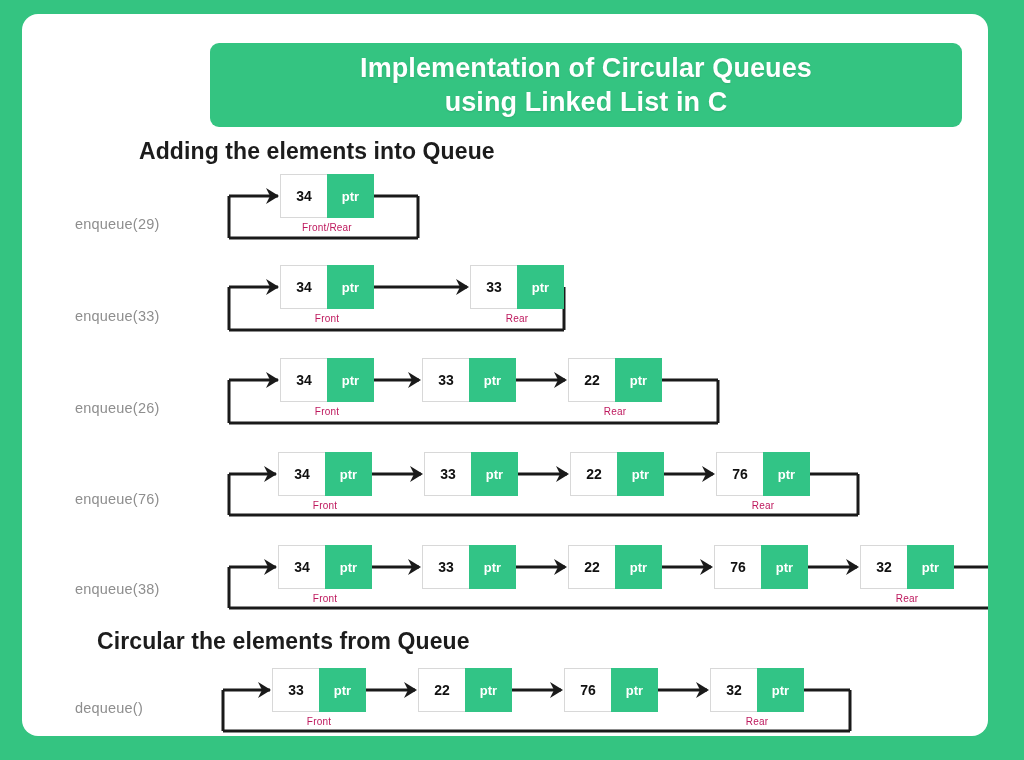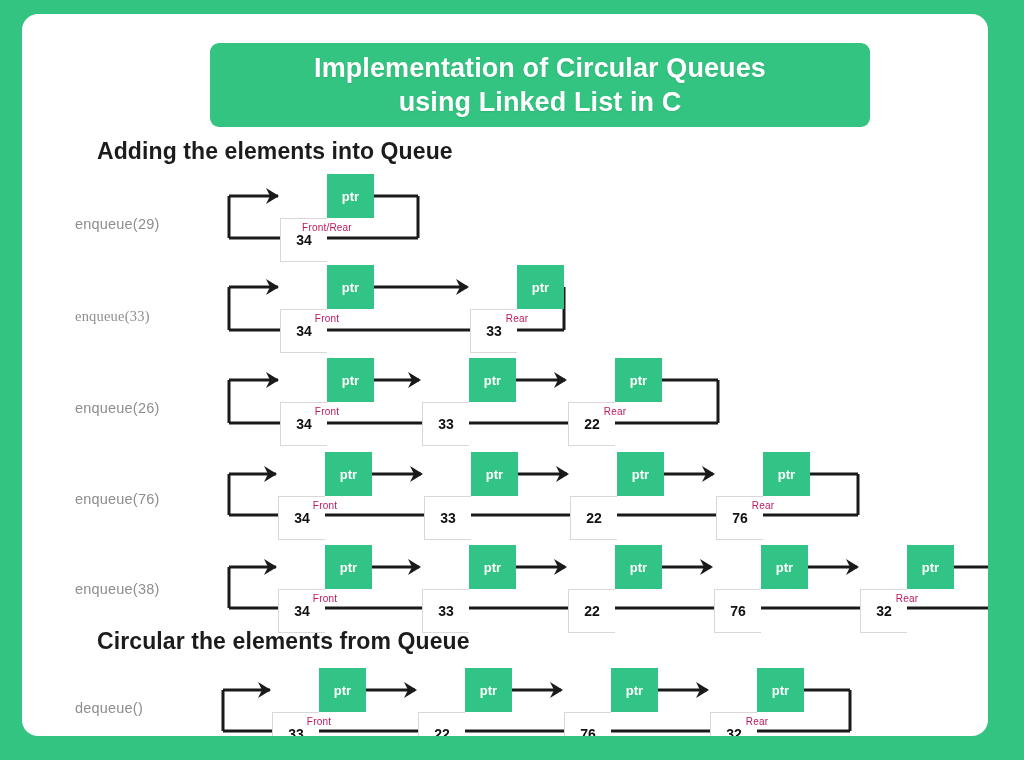--- a/index.html
+++ b/index.html
@@ -31,21 +31,21 @@
     background: #ffffff;
     border-radius: 16px;
     overflow: hidden;
   }
 
   
   #title-banner {
     position: absolute;
     left: 188px;
     top: 29px;
-    width: 660px;
+    width: 752px;
     height: 84px;
     background: #34c481;
     border-radius: 9px;
     display: flex;
     align-items: center;
     justify-content: center;
     text-align: center;
   }
   #title-banner .title-text {
     color: #ffffff;
@@ -95,21 +95,20 @@
     height: 44px;
     background: #ffffff;
     border: 1px solid #d8d8d8;
     border-right: none;
     display: flex;
     align-items: center;
     justify-content: center;
     font-size: 14px;
     font-weight: bold;
     color: #111111;
-    margin-top: 44px;
   }
   .node .cell-ptr {
     width: 47px;
     height: 44px;
     background: #32c486;
     display: flex;
     align-items: center;
     justify-content: center;
     font-size: 13px;
     font-weight: bold;
@@ -140,21 +139,21 @@
 <div id="page">
   <div id="card">
 
     <div id="title-banner">
       <div>
         <div class="title-text">Implementation of Circular Queues</div>
         <div class="title-text">using Linked List in C</div>
       </div>
     </div>
 
-    <div class="section-heading" id="heading-0" style="top: 124px;">Adding the elements into Queue</div>
+    <div class="section-heading" id="heading-0" style="top: 124px; margin-left: 42px;">Adding the elements into Queue</div>
 
     <div class="section-heading" id="heading-1" style="top: 614px;">Circular the elements from Queue</div>
 
     <div id="rows-container">
         <div class="op-row" style="top: 0px;">
           <div class="op-label" style="top: 202px;">enqueue(29)</div>
           <svg class="connectors" width="1000" height="760">
             <line x1="352" y1="182" x2="396" y2="182" stroke="#1a1a1a" stroke-width="3"></line>
             <line x1="396" y1="182" x2="396" y2="224" stroke="#1a1a1a" stroke-width="3"></line>
             <line x1="396" y1="224" x2="207" y2="224" stroke="#1a1a1a" stroke-width="3"></line>
@@ -162,21 +161,21 @@
             <line x1="207" y1="182" x2="256" y2="182" stroke="#1a1a1a" stroke-width="3"></line>
             <path d="M 244 174 L 257 182 L 244 190 L 248 182 Z" fill="#1a1a1a"></path>
           </svg>
           <div class="node" style="left: 258px; top: 160px;">
             <div class="cell-value">34</div>
             <div class="cell-ptr">ptr</div>
           </div>
           <div class="node-label" style="left: 238px; width: 134px; top: 208px;">Front/Rear</div>
         </div>
         <div class="op-row" style="top: 0px;">
-          <div class="op-label" style="top: 294px; font-family: Liberation Serif, serif;">enqueue(33)</div>
+          <div class="op-label" style="top: 294px;">enqueue(33)</div>
           <svg class="connectors" width="1000" height="760">
             <line x1="542" y1="273" x2="542" y2="273" stroke="#1a1a1a" stroke-width="3"></line>
             <line x1="542" y1="273" x2="542" y2="316" stroke="#1a1a1a" stroke-width="3"></line>
             <line x1="542" y1="316" x2="207" y2="316" stroke="#1a1a1a" stroke-width="3"></line>
             <line x1="207" y1="316" x2="207" y2="273" stroke="#1a1a1a" stroke-width="3"></line>
             <line x1="207" y1="273" x2="256" y2="273" stroke="#1a1a1a" stroke-width="3"></line>
             <path d="M 244 265 L 257 273 L 244 281 L 248 273 Z" fill="#1a1a1a"></path>
             <line x1="352" y1="273" x2="445" y2="273" stroke="#1a1a1a" stroke-width="3"></line>
             <path d="M 434 265 L 447 273 L 434 281 L 438 273 Z" fill="#1a1a1a"></path>
           </svg>

